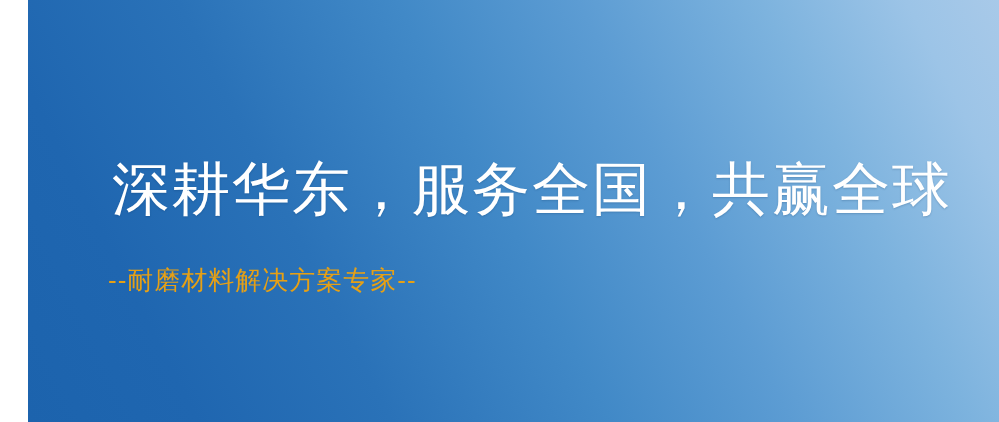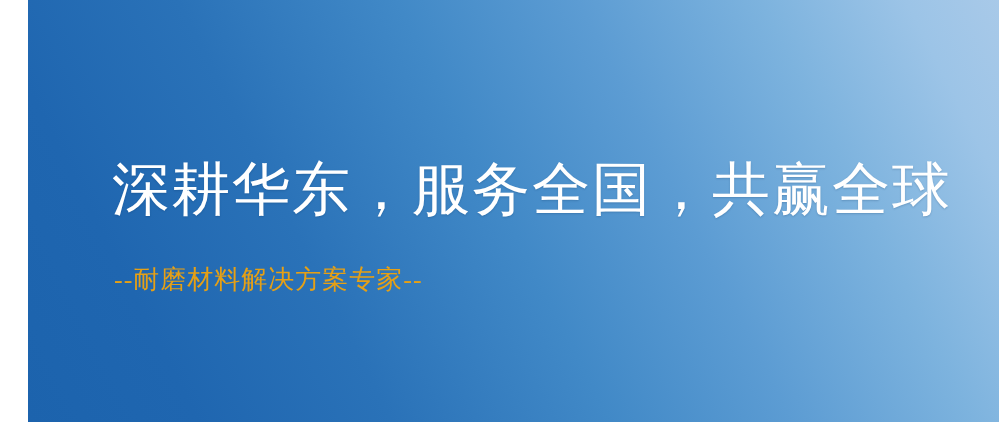--- a/index.html
+++ b/index.html
@@ -37,23 +37,23 @@
     line-height: 70px;
     letter-spacing: 2px;
     color: #ffffff;
     white-space: nowrap;
     text-shadow: 0 1px 2px rgba(10, 45, 85, 0.22);
   }
 
   
   #subtitle {
     position: absolute;
-    left: 86px;
+    left: 80px;
     top: 264px;
-    font-family: Liberation Serif, serif;
+    font-family: Liberation Sans, sans-serif;
     font-size: 26px;
     line-height: 32px;
     letter-spacing: 1px;
     color: #e6a015;
     white-space: nowrap;
     text-align: right;
   }
 
   
   #logo {

